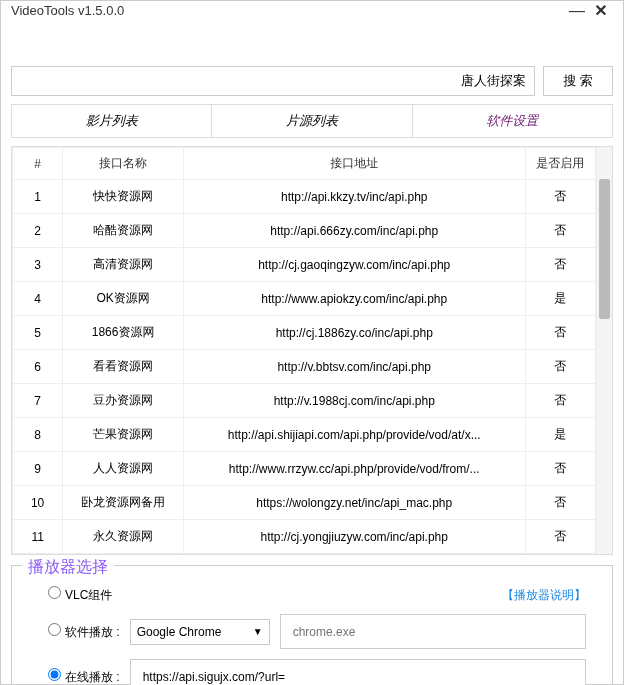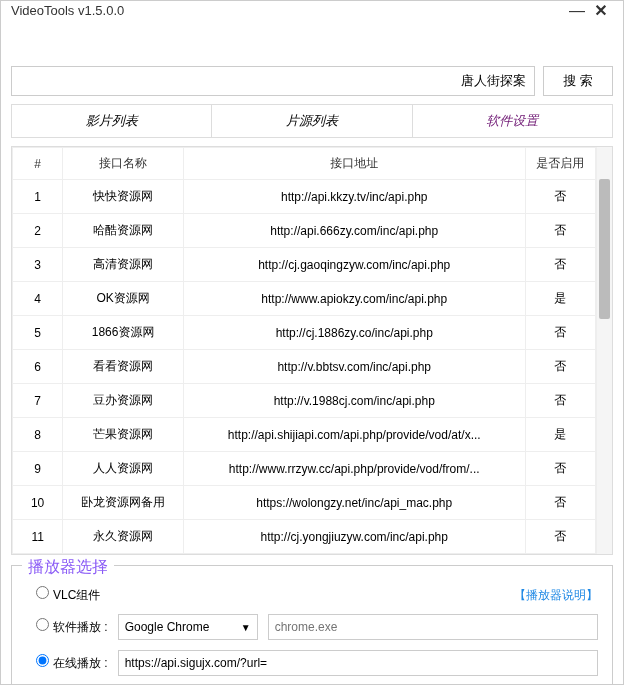--- a/index.html
+++ b/index.html
@@ -22,25 +22,25 @@
 th, td { border: 1px solid #eee; text-align: center; height: 34px; padding: 0 4px; white-space: nowrap; overflow: hidden; text-overflow: ellipsis; }
 th { font-weight: normal; color: #333; background: #fff; height: 32px; }
 th.c1, td.c1 { width: 50px; }
 th.c2, td.c2 { width: 120px; }
 th.c3, td.c3 { width: 340px; }
 th.c4, td.c4 { width: 70px; }
 .scrollbar { width: 16px; background: #f5f5f5; border-left: 1px solid #eee; position: relative; }
 .thumb { position: absolute; top: 32px; left: 2px; right: 2px; height: 140px; background: #bbb; border-radius: 2px; }
 .group { border: 1px solid #ccc; padding: 10px 14px 14px; position: relative; margin-top: 2px; }
 .group-title { position: absolute; top: -9px; left: 10px; background: #fff; padding: 0 6px; font-size: 16px; color: #8b5cf6; }
-.radio-row { display: flex; align-items: center; gap: 10px; font-size: 12px; margin: 10px 0; padding-left: 10px; }
+.radio-row { display: flex; align-items: center; gap: 10px; font-size: 12px; margin: 10px 12px; padding-left: 10px; }
 .radio-row input[type=radio] { margin-right: 4px; }
 .radio-row .link { color: #1e88e5; cursor: pointer; margin-left: auto; }
 .select-box { height: 26px; border: 1px solid #ccc; padding: 0 6px; width: 140px; display: flex; align-items: center; justify-content: space-between; cursor: pointer; font-size: 12px; }
-.text-input { height: 26px; border: 1px solid #ccc; padding: 0 6px; font-size: 12px; flex: 1; }
+.text-input { height: 35px; border: 1px solid #ccc; padding: 0 12px; font-size: 12px; flex: 1; }
 .text-input.disabled { color: #999; }
 .bottom-row { display: flex; justify-content: space-between; padding: 4px 0; }
 .bottom-btn { width: 110px; height: 30px; border: 1px solid #ccc; background: #fff; font-size: 13px; cursor: pointer; }
 .tri { font-size: 10px; }
 </style>
 </head>
 <body>
 
 <div class="window">
   <div class="titlebar">

